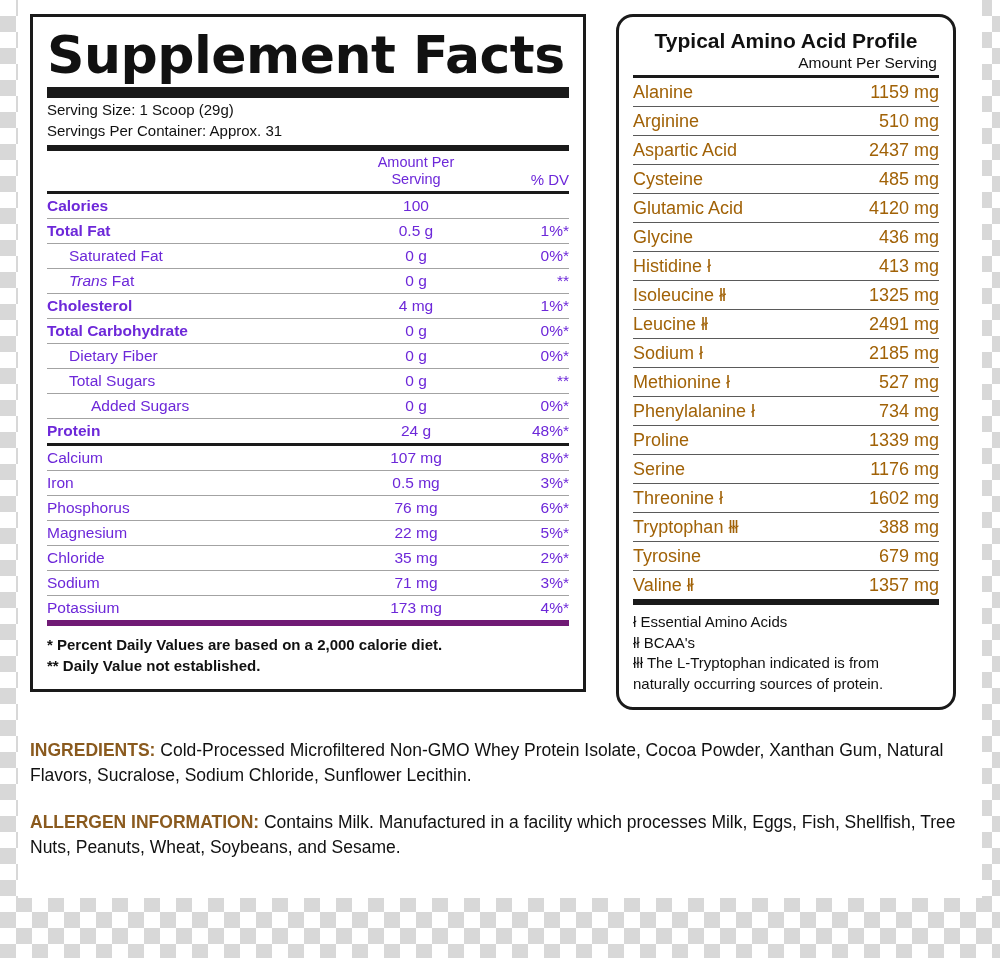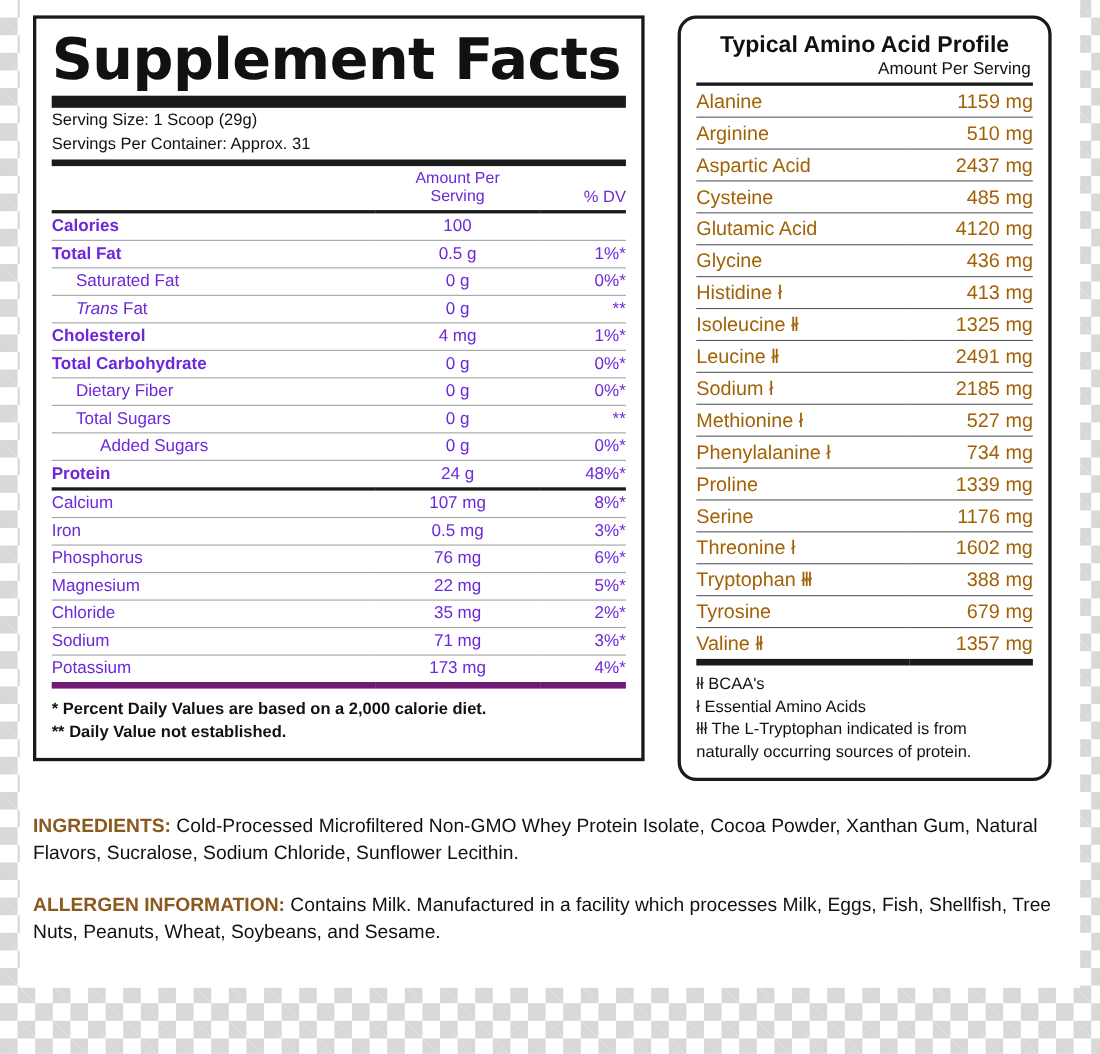--- a/index.html
+++ b/index.html
@@ -435,22 +435,22 @@
           <td class="aa-name">
             <span>Valine</span>
             <span class="dagger">łł</span>
           </td>
           <td class="aa-val">1357 mg</td>
         </tr>
       </tbody>
     </table>
 
     <div class="aa-legend">
+      <div>ł Essential Amino Acids</div>
       <div>łł BCAA's</div>
-      <div>ł Essential Amino Acids</div>
       <div>łłł The L-Tryptophan indicated is from naturally occurring sources of protein.</div>
     </div>
   </div>
 </div>
 
 <div class="bottom">
   <div class="block">
     <span class="lbl">INGREDIENTS:</span><span> Cold-Processed Microfiltered Non-GMO Whey Protein Isolate, Cocoa Powder, Xanthan Gum, Natural Flavors, Sucralose, Sodium Chloride, Sunflower Lecithin.</span>
   </div>
   <div class="block">

